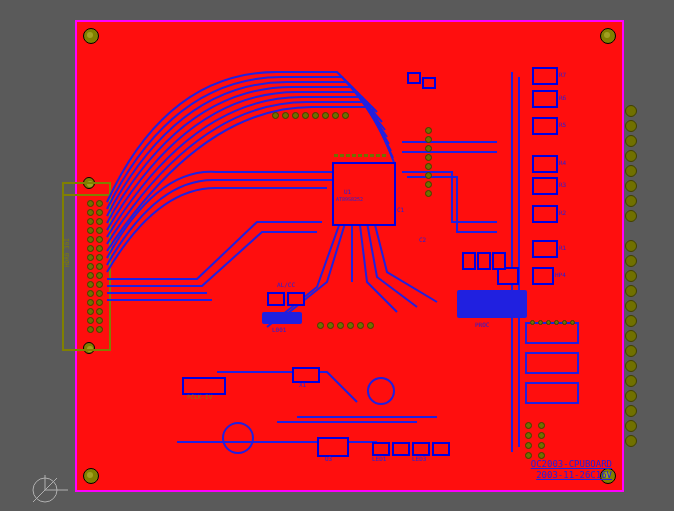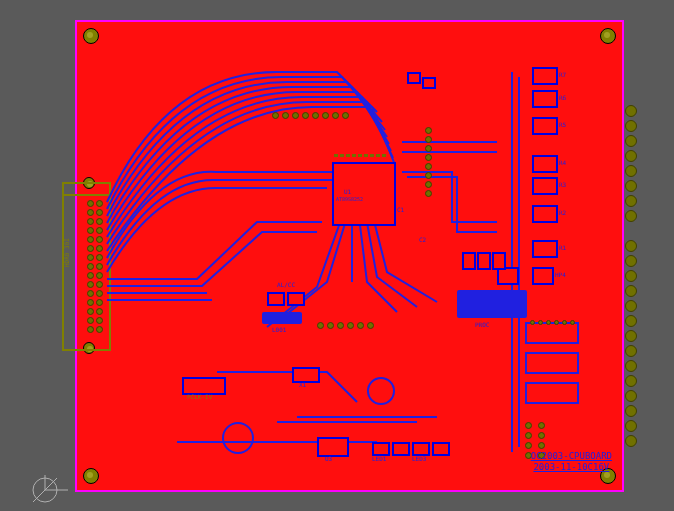--- a/index.html
+++ b/index.html
@@ -102,24 +102,24 @@
     border: 2px solid #2020e0;
     background: transparent;
   }
   .dip {
     position: absolute;
     border: 2px solid #2020e0;
   }
   .text-block {
     position: absolute;
     right: 10px;
-    bottom: 16px;
+    bottom: 8px;
     font: 9px monospace;
     color: #2020e0;
-    text-align: center;
+    text-align: right;
     line-height: 1.3;
   }
   .cursor-origin {
     position: absolute;
     left: 30px;
     top: 475px;
     width: 30px;
     height: 30px;
   }
   svg { display: block; }
@@ -370,21 +370,21 @@
     <div class="conn-pad"></div>
       <div class="conn-pad"></div>
       <div class="conn-pad"></div>
       <div class="conn-pad"></div>
     <div class="conn-pad"></div>
       <div class="conn-pad"></div>
   </div>
 
   <div class="text-block">
     <div style="text-decoration:underline">OC2003-CPUBOARD</div>
-    <div style="text-decoration:underline">2003-11-10C16V</div>
+    <div style="text-decoration:underline">2003-11-26C16V</div>
   </div>
 
 </div>
 
 <div class="cursor-origin">
   <svg width="40" height="30">
     <circle cx="15" cy="15" r="12" stroke="#b0b0b0" stroke-width="1" fill="none"></circle>
     <line x1="15" y1="15" x2="38" y2="15" stroke="#b0b0b0"></line>
     <line x1="15" y1="15" x2="15" y2="-5" stroke="#b0b0b0"></line>
     <line x1="3" y1="27" x2="27" y2="3" stroke="#b0b0b0"></line>

